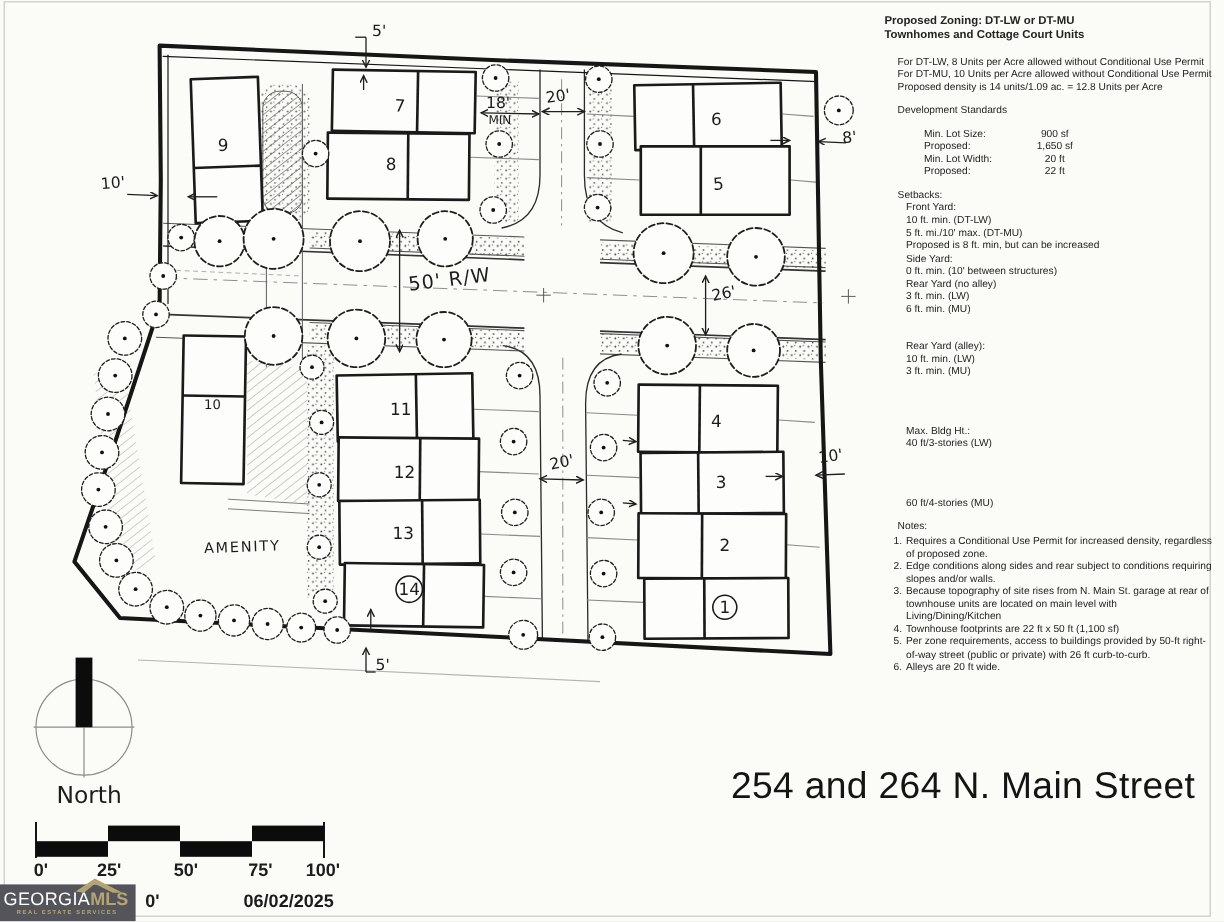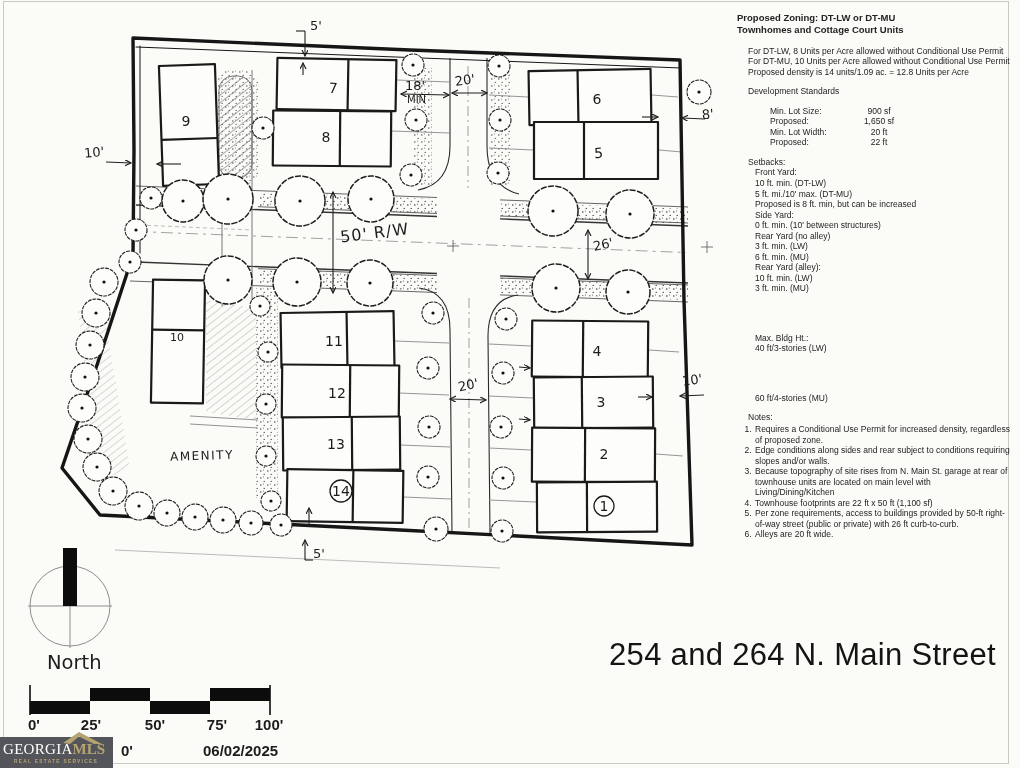--- a/index.html
+++ b/index.html
@@ -14,30 +14,30 @@
   
   .zp{position:absolute;left:737px;top:12px;width:274px;font-size:8.5px;line-height:1.24;color:#232323;}
   .zp .ttl{font-weight:bold;font-size:9.5px;line-height:1.3;white-space:nowrap;}
   .zp .sec{margin-top:9px;margin-left:11px;}
   .zp .nw{white-space:nowrap;}
   .ds-row{display:flex;padding-left:22px;white-space:nowrap;}
   .ds-l{width:84px;}
   .ds-v{width:50px;text-align:center;}
   .sb-row{display:flex;padding-left:18px;white-space:nowrap;flex-direction:column;}
   .lw1{width:48px;flex:none;}.lw2{width:50px;flex:none;}.lw3{width:104px;flex:none;}
-  .lw4{width:88px;flex:none;}.lw5{width:78px;flex:none;}.lw6{width:82px;flex:none;}.lw7{width:80px;flex:none;margin-top:39px;}
+  .lw4{width:88px;flex:none;}.lw5{width:78px;flex:none;margin-top:21px;}.lw6{width:82px;flex:none;}.lw7{width:80px;flex:none;margin-top:39px;}
   .zp ol{margin:1px 0 0 0;padding-left:17px;}
   .zp ol li{margin:0;padding-left:1px;}
   
   .addr{position:absolute;right:24px;top:638px;text-align:right;color:#141414;}
   .addr .l1{font-size:31px;letter-spacing:0.3px;line-height:1.1;}
   .addr .l2{font-size:47px;letter-spacing:0.5px;line-height:1.05;margin-top:8px;}
   
   .logo{position:absolute;left:0;top:737px;width:113px;height:31px;background:#54555a;}
-  .logo-line{margin:5px 0 0 3px;font-size:15px;line-height:1;white-space:nowrap;font-family:Liberation Serif, serif;}
+  .logo-line{margin:5px 0 0 3px;font-size:15px;line-height:1;white-space:nowrap;font-family:Liberation Sans, sans-serif;}
   .lg-g{color:#ffffff;letter-spacing:0.3px;}
   .lg-m{color:#b5a471;font-weight:bold;}
   .lg-tag{margin:2px 0 0 14px;font-size:4.8px;letter-spacing:1.3px;color:#b5a471;font-weight:bold;white-space:nowrap;}
   .roof{position:absolute;left:62px;top:-6px;}
 </style>
 </head>
 <body>
 
 <div class="page">
   <div class="frame"></div>

